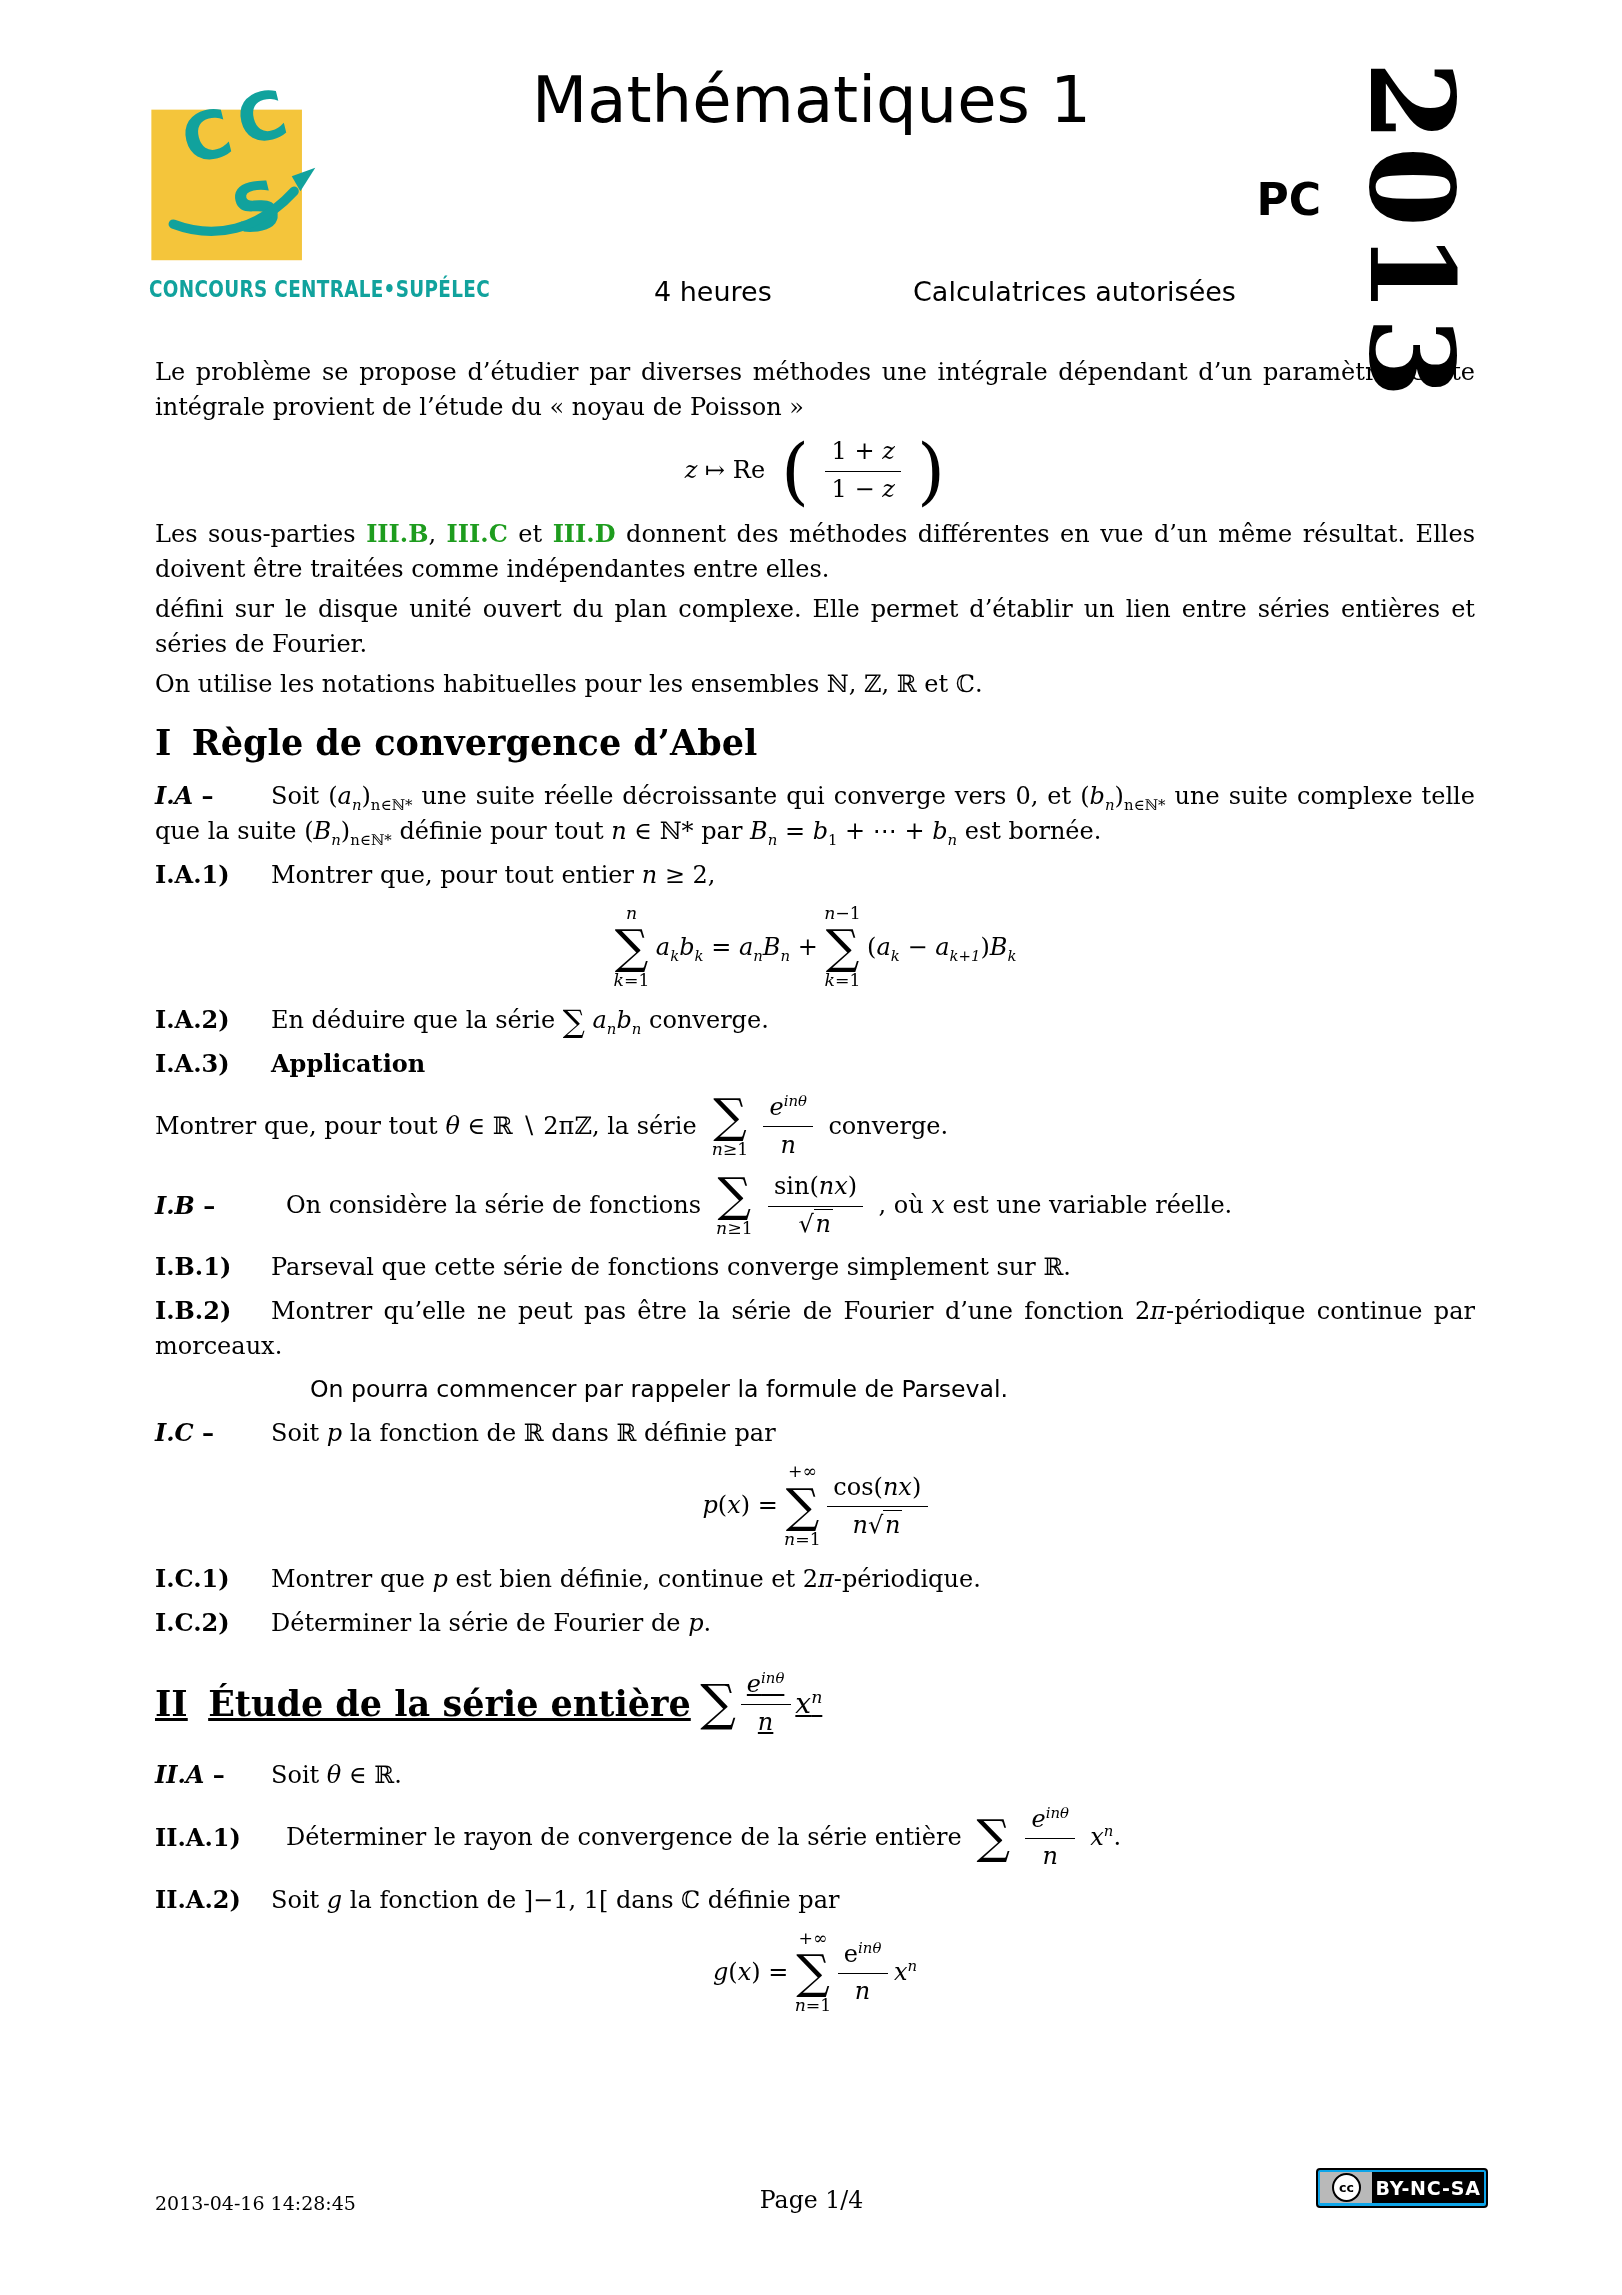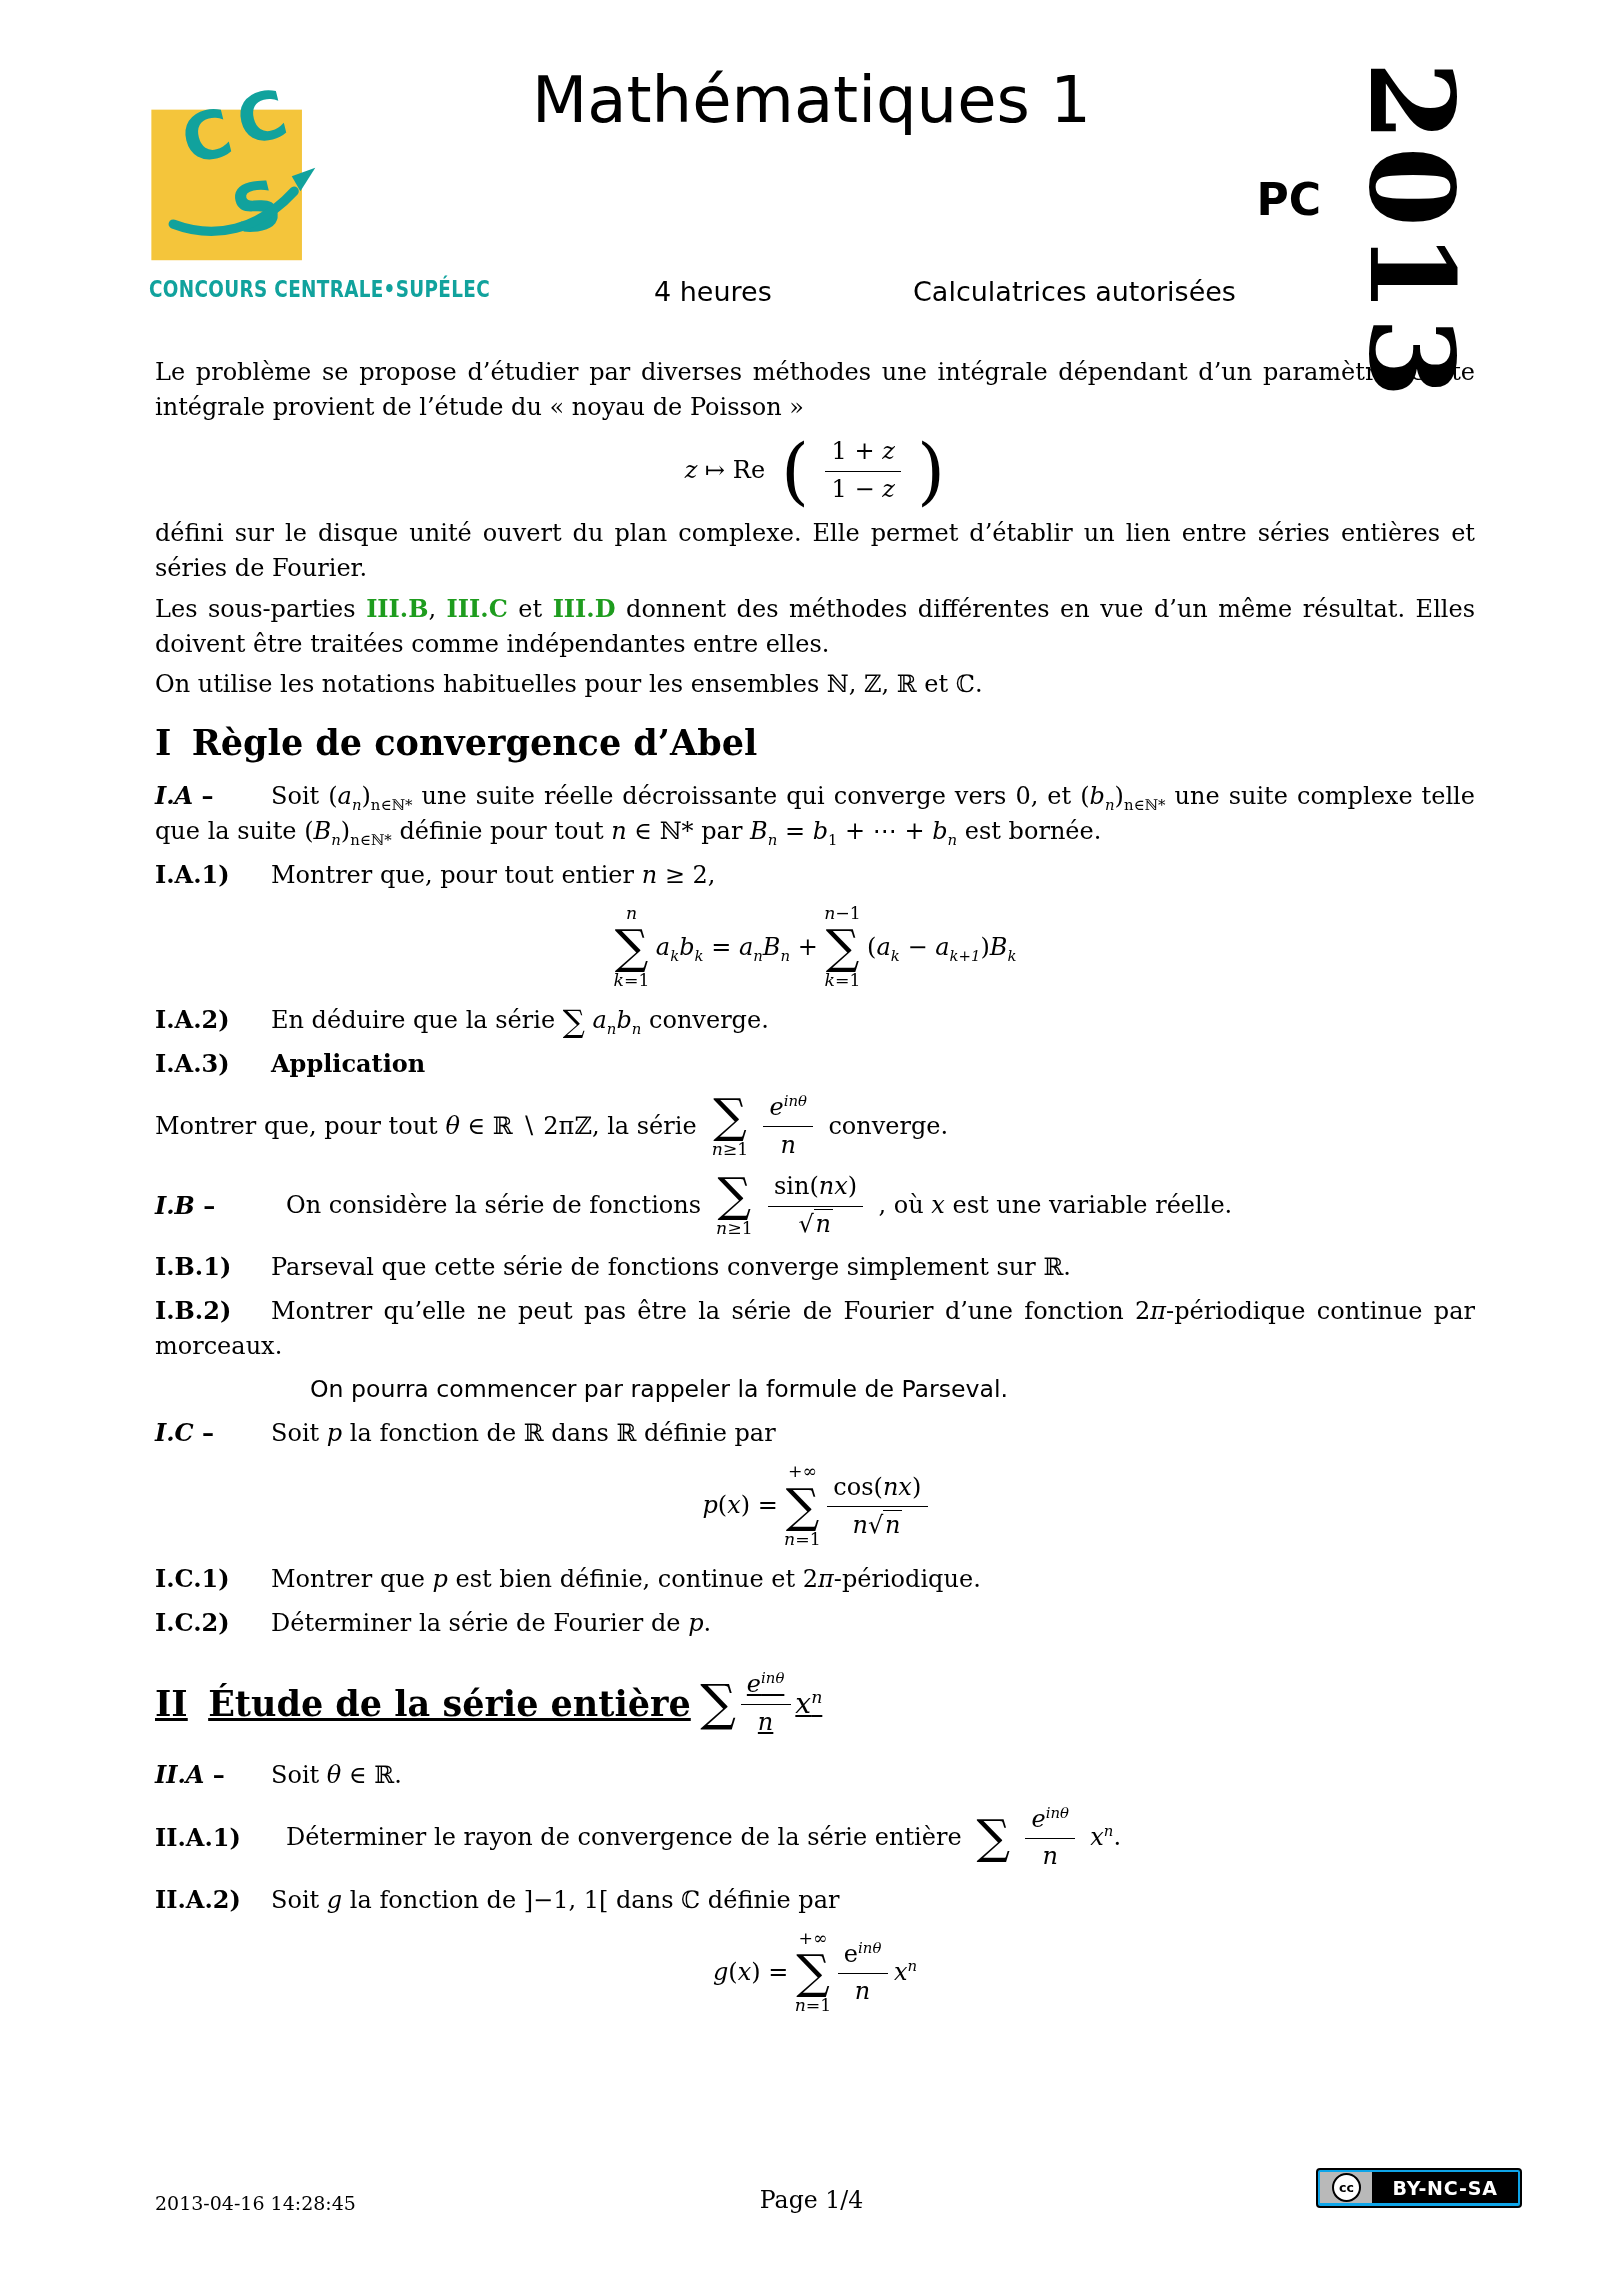--- a/index.html
+++ b/index.html
@@ -56,21 +56,21 @@
   .xn{font-size:28px;}
 
   
   .footer-date{position:absolute;left:155px;top:2192px;font-size:19px;}
   .footer-page{position:absolute;left:0;right:0;top:2186px;text-align:center;font-size:23.6px;}
   .cc-badge{position:absolute;left:1286px;top:2168px;display:flex;border:2.4px solid #000;
             background:#0ea5e9;padding:2.4px;height:31px;box-sizing:content-box;border-radius:4px;margin-left:30px;}
   .cc-left{background:#b9b9b9;width:52px;display:flex;align-items:center;justify-content:center;}
   .cc-circle{width:25px;height:25px;border:2.4px solid #000;border-radius:50%;background:#fff;
              display:flex;align-items:center;justify-content:center;font-weight:bold;font-size:12.6px;}
-  .cc-right{background:#000;color:#fff;display:flex;align-items:center;padding:0 20px;
+  .cc-right{background:#000;color:#fff;display:flex;align-items:center;padding:0 3px;
             font-weight:bold;font-size:19px;letter-spacing:0.8px;}
 </style>
 </head>
 <body>
 
 <div class="page">
 
   <header>
     <svg class="logo-icon" width="173" height="200" viewBox="0 0 220 255" xmlns="http://www.w3.org/2000/svg">
       <rect x="4" y="48" width="192" height="192" fill="#F4C53B"></rect>
@@ -97,22 +97,22 @@
     <div class="eqrow tightgap">
       <span><span class="i">z</span><span> ↦ Re</span></span>
       <span class="bigp">(</span>
       <span class="frac">
         <span class="num"><span>1 + </span><span class="i">z</span></span>
         <span class="den"><span>1 − </span><span class="i">z</span></span>
       </span>
       <span class="bigp">)</span>
     </div>
 
+    <p class="para"><span>Les sous-parties </span><span class="g">III.B</span><span>, </span><span class="g">III.C</span><span> et </span><span class="g">III.D</span><span> donnent des méthodes différentes en vue d’un même résultat. Elles doivent être traitées comme indépendantes entre elles.</span></p>
     <p class="para"><span>défini sur le disque unité ouvert du plan complexe. Elle permet d’établir un lien entre séries entières et séries de Fourier.</span></p>
-    <p class="para"><span>Les sous-parties </span><span class="g">III.B</span><span>, </span><span class="g">III.C</span><span> et </span><span class="g">III.D</span><span> donnent des méthodes différentes en vue d’un même résultat. Elles doivent être traitées comme indépendantes entre elles.</span></p>
     <p class="para"><span>On utilise les notations habituelles pour les ensembles ℕ, ℤ, ℝ et ℂ.</span></p>
 
     <h2 class="sec"><span class="b">I</span><span class="b ml">Règle de convergence d’Abel</span></h2>
 
     <p class="item">
       <span class="lbl"><span class="bi">I.A</span><span class="b"> –</span></span><span><span>Soit (</span><span class="i">a</span><sub class="sub i">n</sub><span>)</span><sub class="sub">n∈ℕ*</sub><span> une suite réelle décroissante qui converge vers 0, et (</span><span class="i">b</span><sub class="sub i">n</sub><span>)</span><sub class="sub">n∈ℕ*</sub><span> une suite complexe telle que la suite (</span><span class="i">B</span><sub class="sub i">n</sub><span>)</span><sub class="sub">n∈ℕ*</sub><span> définie pour tout </span><span class="i">n</span><span> ∈ ℕ* par </span><span class="i">B</span><sub class="sub i">n</sub><span> = </span><span class="i">b</span><sub class="sub">1</sub><span> + ⋯ + </span><span class="i">b</span><sub class="sub i">n</sub><span> est bornée.</span></span>
     </p>
 
     <p class="item">
       <span class="lbl"><span class="b">I.A.1)</span></span><span><span>Montrer que, pour tout entier </span><span class="i">n</span><span> ≥ 2,</span></span>

